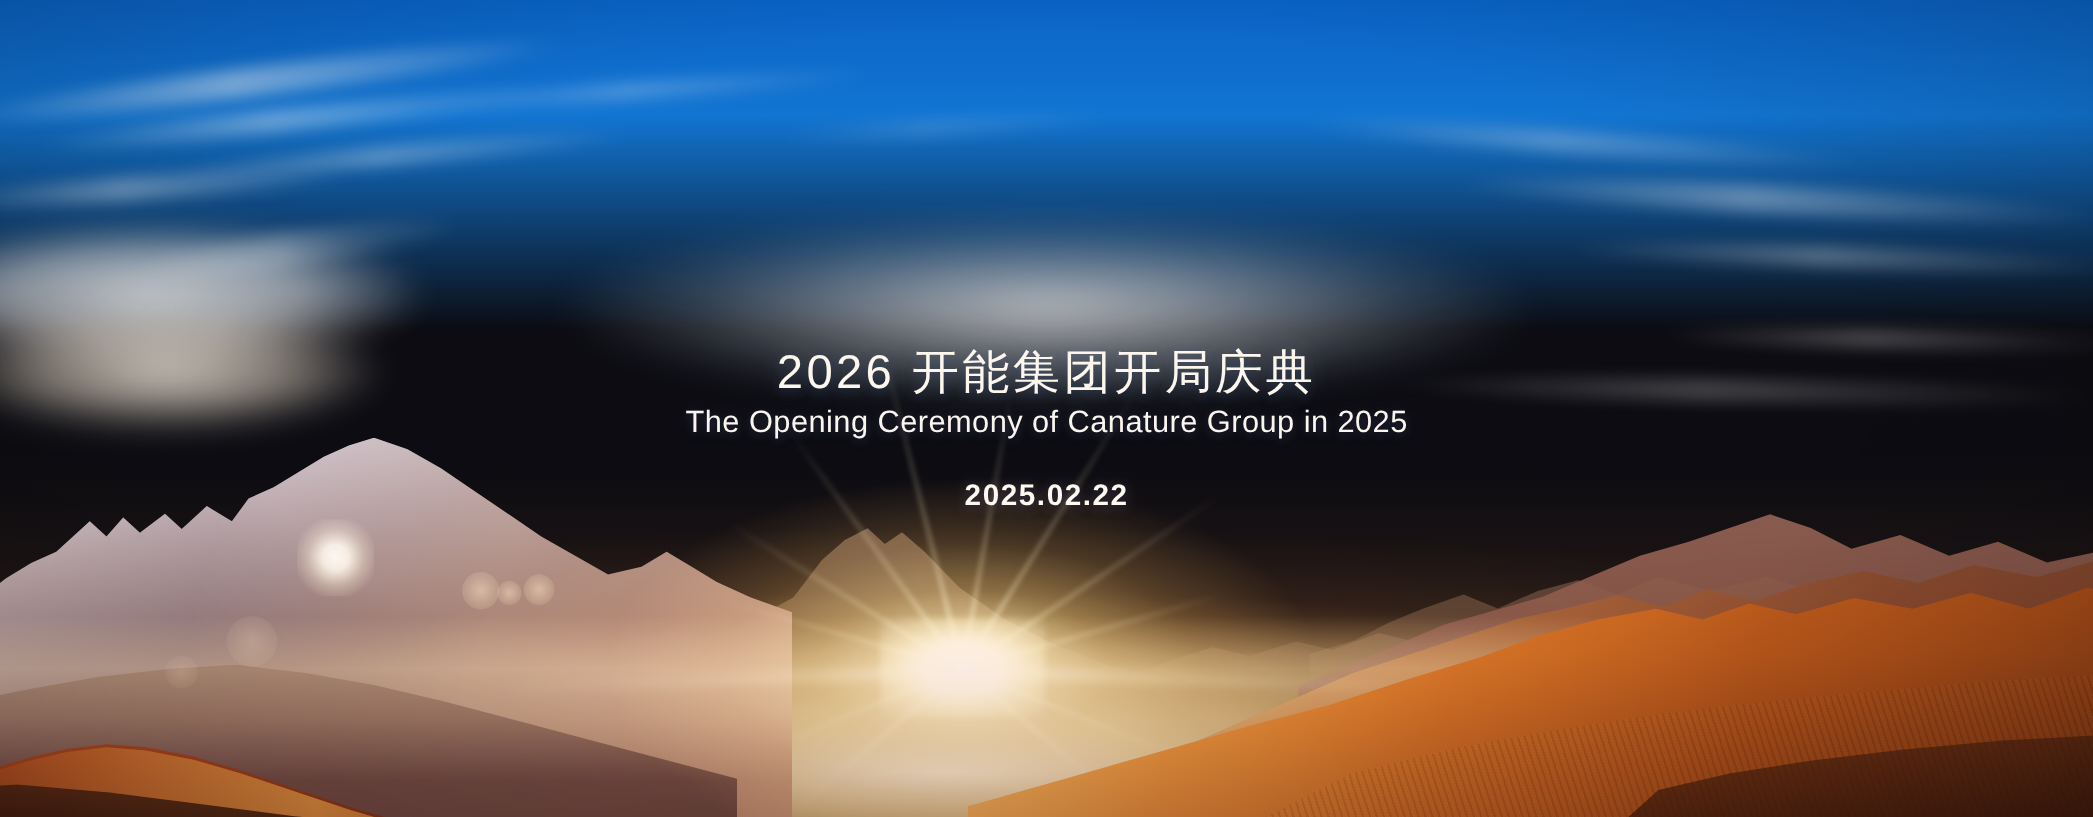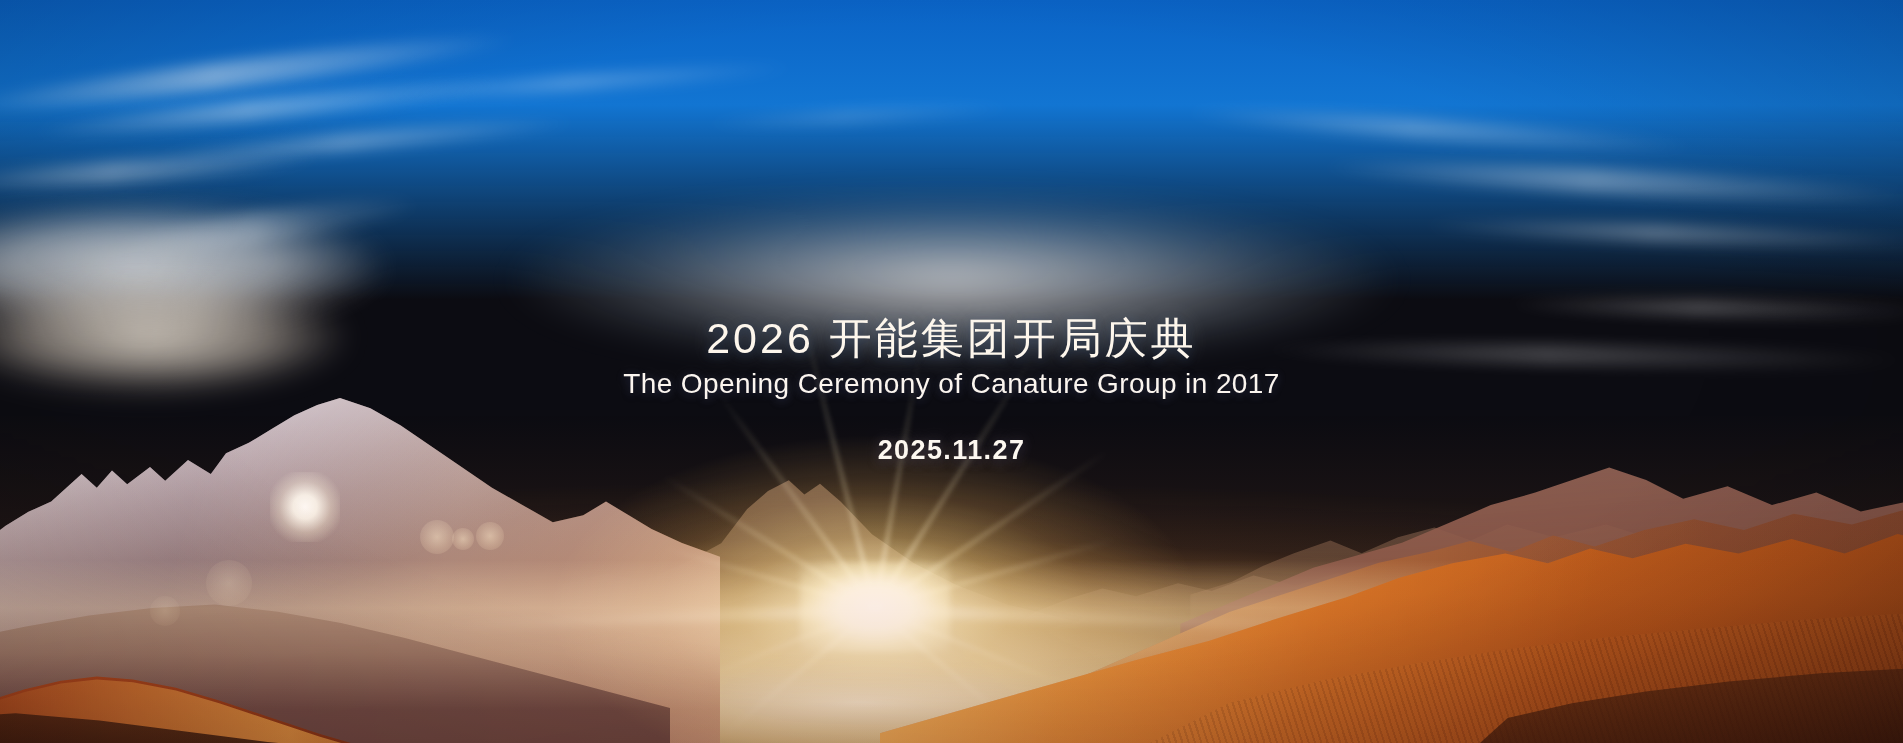--- a/index.html
+++ b/index.html
@@ -484,17 +484,17 @@
       </div>
       <div class="phrase phrase-b">
         <span class="ch">智</span>
         <span class="ch">启</span>
         <span class="ch">未</span>
         <span class="ch">来</span>
       </div>
     </div>
 
     <div class="sub-cn">2026 开能集团开局庆典</div>
-    <div class="sub-en">The Opening Ceremony of Canature Group in 2017</div>
-    <div class="date">2025.11.27</div>
+    <div class="sub-en">The Opening Ceremony of Canature Group in 2025</div>
+    <div class="date">2025.02.22</div>
 
   </div>
 </div>
 
 </body></html>

